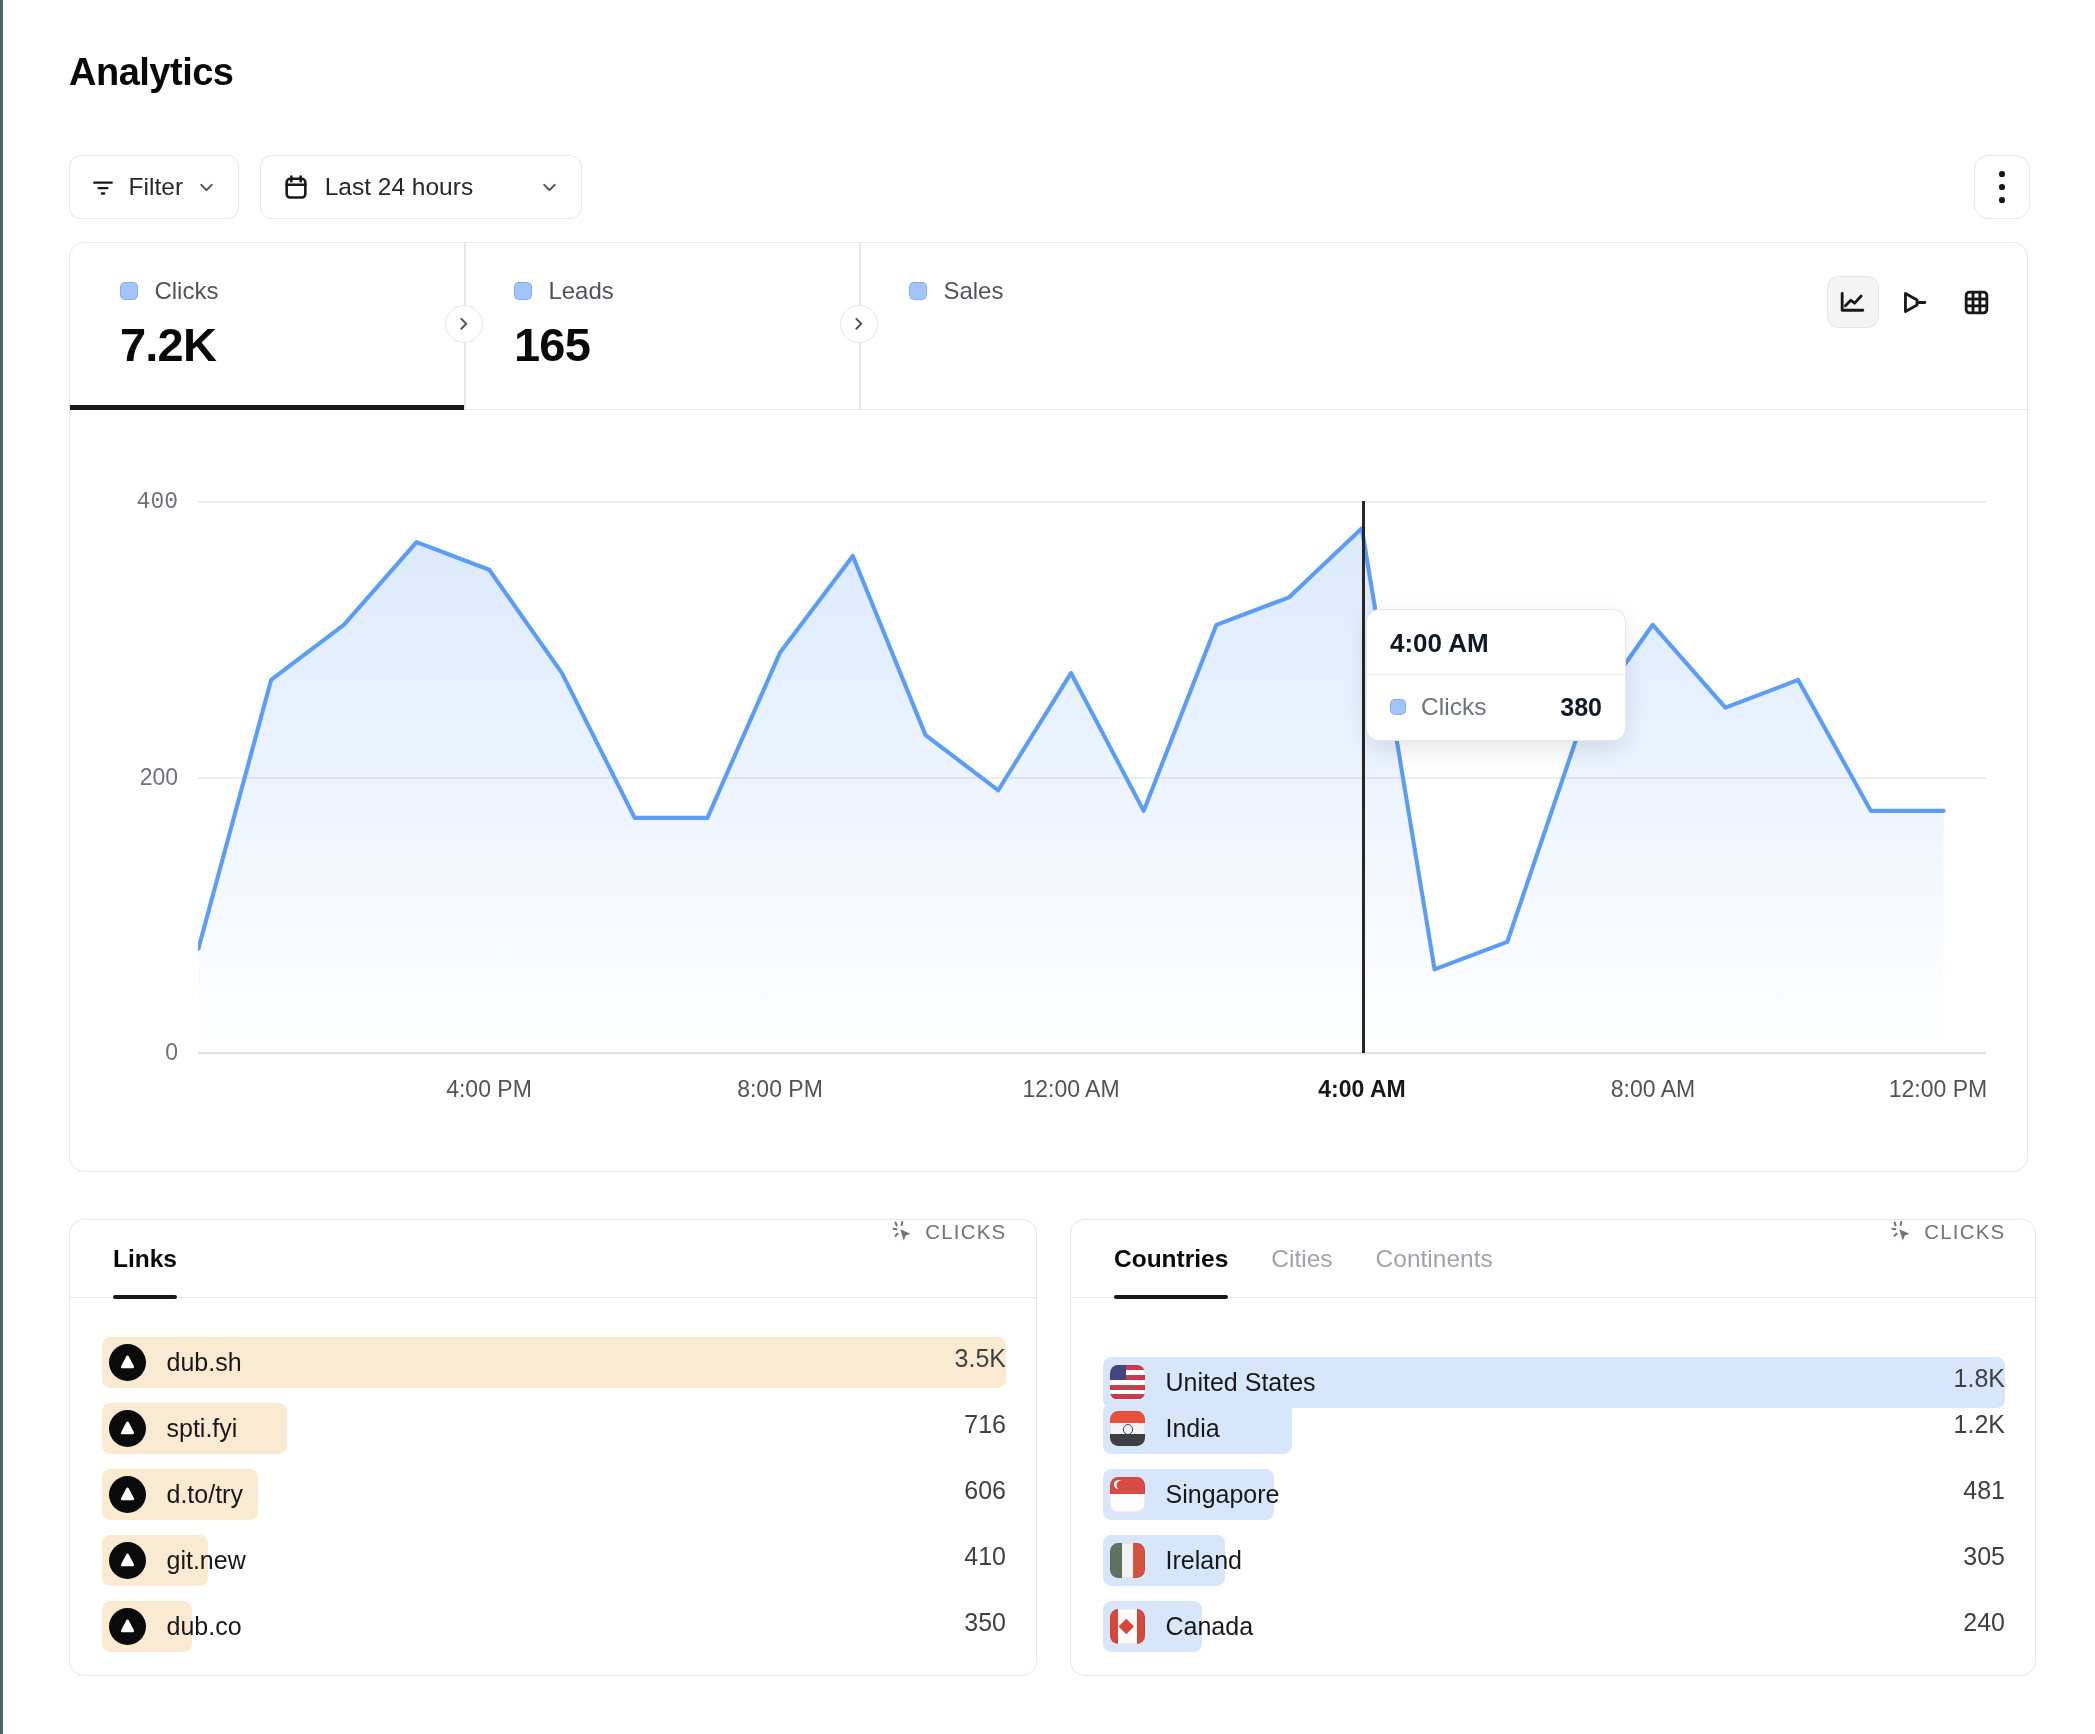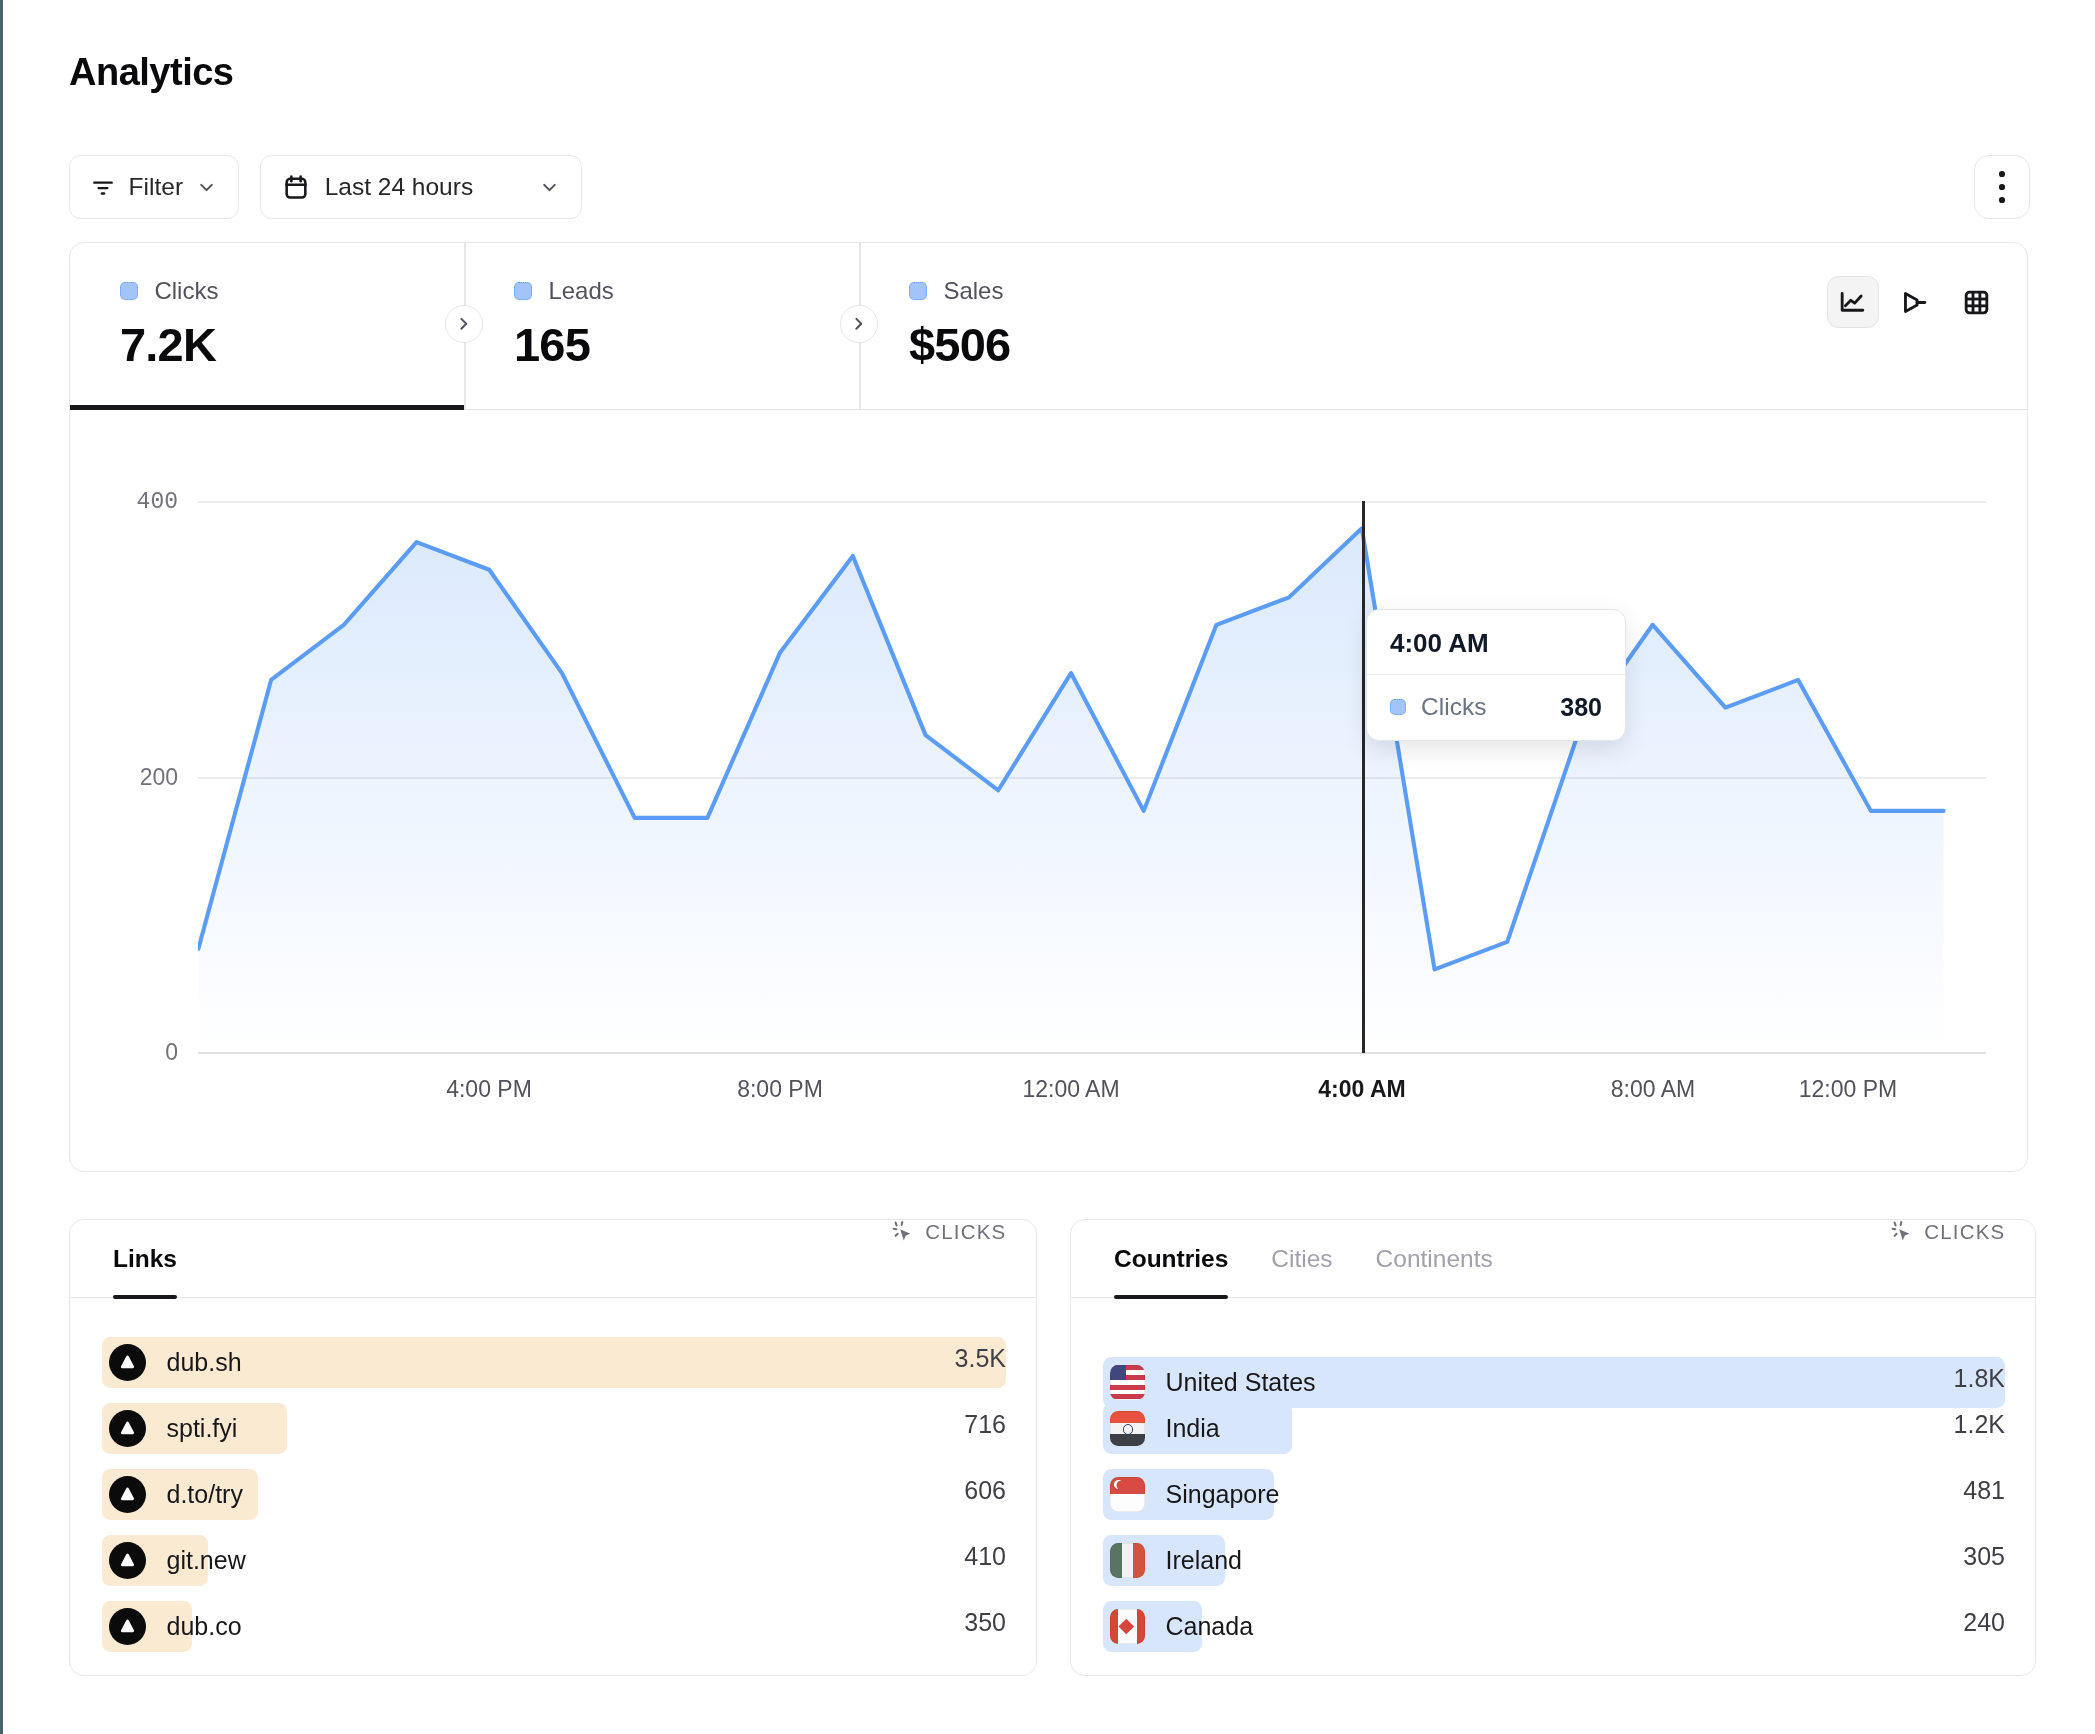--- a/index.html
+++ b/index.html
@@ -187,21 +187,20 @@
             <svg width="19.6" height="19.6" viewBox="0 0 24 24" fill="none" stroke="#52525b" stroke-width="2.4" stroke-linecap="round" stroke-linejoin="round">
               <polyline points="9,6 15,12 9,18"></polyline>
             </svg>
           </span>
         </div>
         <div class="stat" style="left: 789px; width: 491px;">
           <div class="stat-label-row">
             <span class="legend-sq"></span>
             <span>Sales</span>
           </div>
-          <div class="stat-value">$506</div>
         </div>
         <div class="stat-divider" style="left: 789px;"></div>
         <div class="chev-circle" style="left: 789px;">
           <span class="icon">
             <svg width="19.6" height="19.6" viewBox="0 0 24 24" fill="none" stroke="#52525b" stroke-width="2.4" stroke-linecap="round" stroke-linejoin="round">
               <polyline points="9,6 15,12 9,18"></polyline>
             </svg>
           </span>
         </div>
       </div>
@@ -219,21 +218,21 @@
         <div class="y-label" style="top: 642px;">0</div>
         <div class="gridline" style="top: 367px;"></div>
         <div class="y-label" style="top: 367px;">200</div>
         <div class="gridline" style="top: 91px;"></div>
         <div class="y-label" style="top: 92px; font-family: Liberation Mono, monospace;">400</div>
         <div class="x-label" style="left: 419px;">4:00 PM</div>
         <div class="x-label" style="left: 710px;">8:00 PM</div>
         <div class="x-label" style="left: 1001px;">12:00 AM</div>
         <div class="x-label active" style="left: 1292px;">4:00 AM</div>
         <div class="x-label" style="left: 1583px;">8:00 AM</div>
-        <div class="x-label" style="left: 1778px;">12:00 PM</div>
+        <div class="x-label" style="left: 1868px;">12:00 PM</div>
         <svg class="chart-svg" width="1788" height="647" viewBox="0 0 2185 791">
           <defs>
             <linearGradient id="ag" x1="0" y1="0" x2="0" y2="1">
               <stop offset="0" stop-color="rgba(91,157,246,0.22)"></stop>
               <stop offset="1" stop-color="rgba(91,157,246,0)"></stop>
             </linearGradient>
           </defs>
           <path d="M0.0,658.6 L88.9,330.0 L177.8,262.6 L266.7,161.5 L355.6,195.3 L444.5,321.6 L533.4,498.6 L622.3,498.6 L711.2,296.4 L800.1,178.4 L889.0,397.5 L977.9,464.9 L1066.8,321.6 L1155.7,490.1 L1244.6,262.6 L1333.5,229.0 L1422.4,144.7 L1511.3,683.9 L1600.2,650.2 L1689.1,389.0 L1778.0,262.6 L1866.9,363.8 L1955.8,330.0 L2044.7,490.1 L2133.6,490.1 L2133.6,785 L0.0,785 Z" fill="url(#ag)" stroke="none"></path>
           <polyline points="0.0,658.6 88.9,330.0 177.8,262.6 266.7,161.5 355.6,195.3 444.5,321.6 533.4,498.6 622.3,498.6 711.2,296.4 800.1,178.4 889.0,397.5 977.9,464.9 1066.8,321.6 1155.7,490.1 1244.6,262.6 1333.5,229.0 1422.4,144.7 1511.3,683.9 1600.2,650.2 1689.1,389.0 1778.0,262.6 1866.9,363.8 1955.8,330.0 2044.7,490.1 2133.6,490.1" fill="none" stroke="#5b9df6" stroke-width="5" stroke-linejoin="round" stroke-linecap="round"></polyline>
         </svg>

